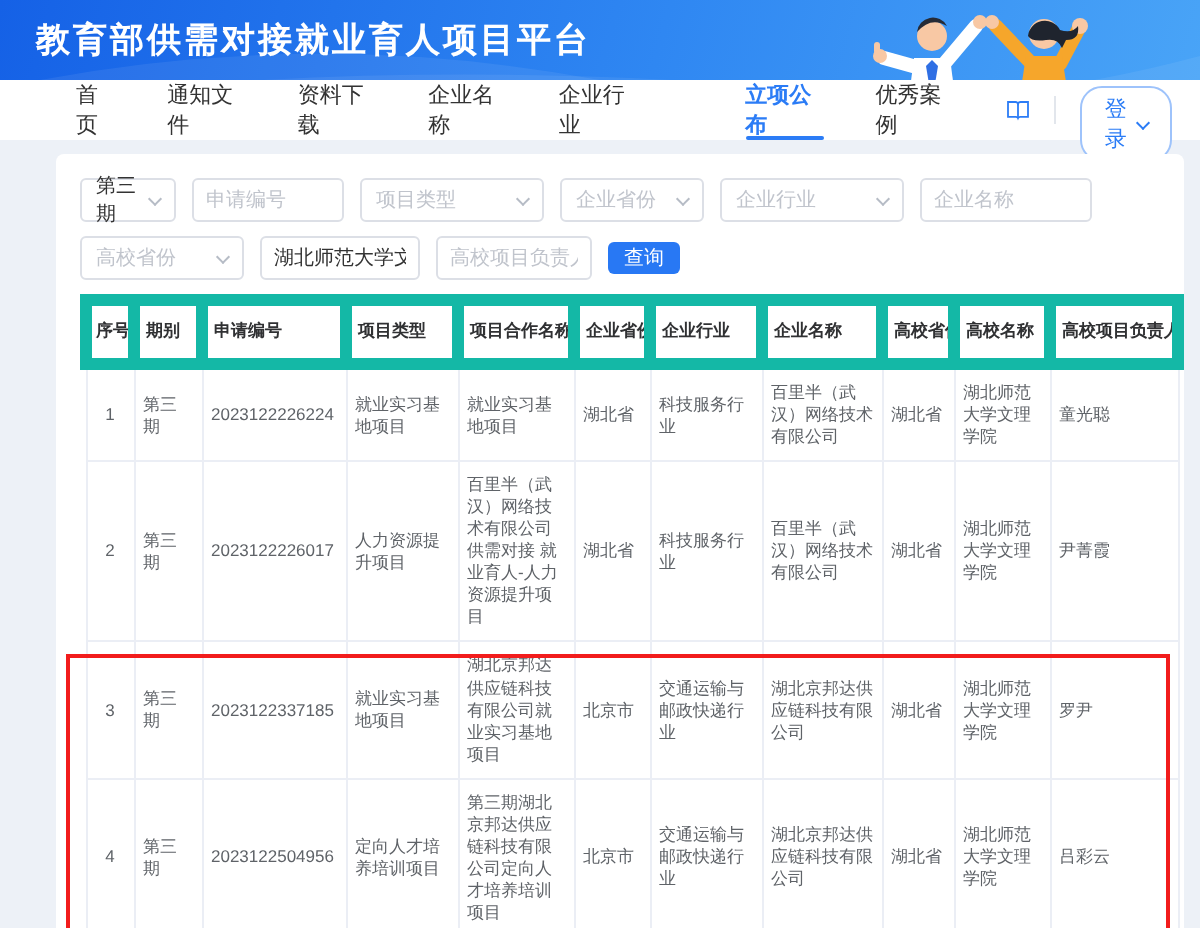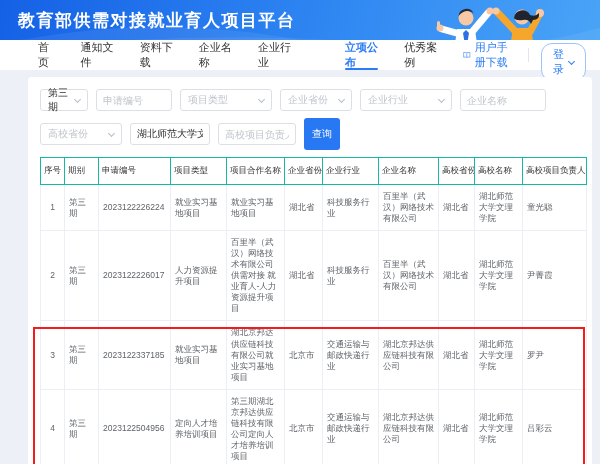--- a/index.html
+++ b/index.html
@@ -39,28 +39,28 @@
   .filter-row { display:flex; align-items:center; gap:8px; margin-bottom:7px; }
   .select { display:flex; align-items:center; height:22px; border:1px solid #dcdfe6; border-radius:3px;
     padding:0 7px; font-size:10px; background:#fff; cursor:pointer; }
   .select .chev { margin-left:auto; }
   .sel-val { color:#333; }
   .sel-ph { color:#c0c4cc; }
   .inp { height:22px; border:1px solid #dcdfe6; border-radius:3px; font-size:10px; padding:0 6px; color:#333; outline:none; }
   .inp::placeholder { color:#c0c4cc; }
   .w48{width:48px}.w76{width:76px}.w92{width:92px}.w72{width:72px}.w86{width:86px}
   .w82{width:82px}.w80{width:80px}.w78{width:78px}
-  .btn-search { width:36px; height:32px; background:#2878f4; border:none; border-radius:3px;
+  .btn-search { width:36px; height:16px; background:#2878f4; border:none; border-radius:3px;
     color:#fff; font-size:10px; cursor:pointer; }
 
   
   .table-wrap { margin-top:6px; }
   table { border-collapse:collapse; table-layout:fixed; width:546px; }
-  th { font-size:8.5px; color:#303133; font-weight:normal; text-align:left; padding:7px 3px;
-    border:1px solid #14b8a6; white-space:nowrap; overflow:hidden; background:#fff; }
+  th { font-size:8.5px; color:#303133; font-weight:bold; text-align:left; padding:7px 3px;
+    border:6px solid #14b8a6; white-space:nowrap; overflow:hidden; background:#fff; }
   td { font-size:8.5px; color:#5f6368; line-height:1.3; padding:6px 4px; border:1px solid #ebeef5;
     vertical-align:middle; word-break:break-all; }
   th:first-child, td:first-child { text-align:center; padding-left:2px; padding-right:2px; }
   tr { background:#fff; }
 
   
   .highlight-box { position:absolute; border:2px solid #f21c1c; pointer-events:none; z-index:5; }
 </style>
 </head>
 <body>
@@ -106,21 +106,20 @@
     <a class="nav-item">企业名称</a>
     <a class="nav-item">企业行业</a>
     <a class="nav-item active">立项公布</a>
     <a class="nav-item">优秀案例</a>
     <div class="nav-right">
       <a class="manual-link">
         <svg width="12" height="12" viewBox="0 0 12 12">
           <path d="M1 2 h3.6 a1.4 1.4 0 0 1 1.4 .9 a1.4 1.4 0 0 1 1.4 -.9 H11 v7.4 H7.2 a1.2 1.2 0 0 0 -1.2 .7 a1.2 1.2 0 0 0 -1.2 -.7 H1 Z" fill="none" stroke="#2b7cf6" stroke-width="0.9"></path>
           <path d="M6 3 V9.6" stroke="#2b7cf6" stroke-width="0.9"></path>
         </svg>
-        <span>用户手册下载</span>
       </a>
       <div class="nav-divider"></div>
       <button class="login-btn">
         <span>登录</span>
         <span class="chev blue"></span>
       </button>
     </div>
   </nav>
 
   <main class="content">

